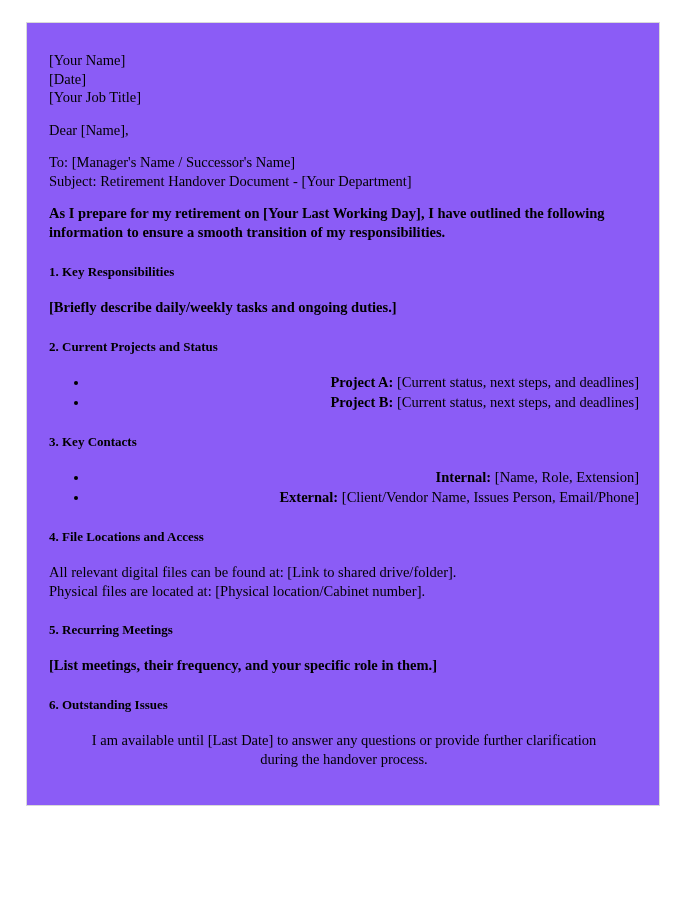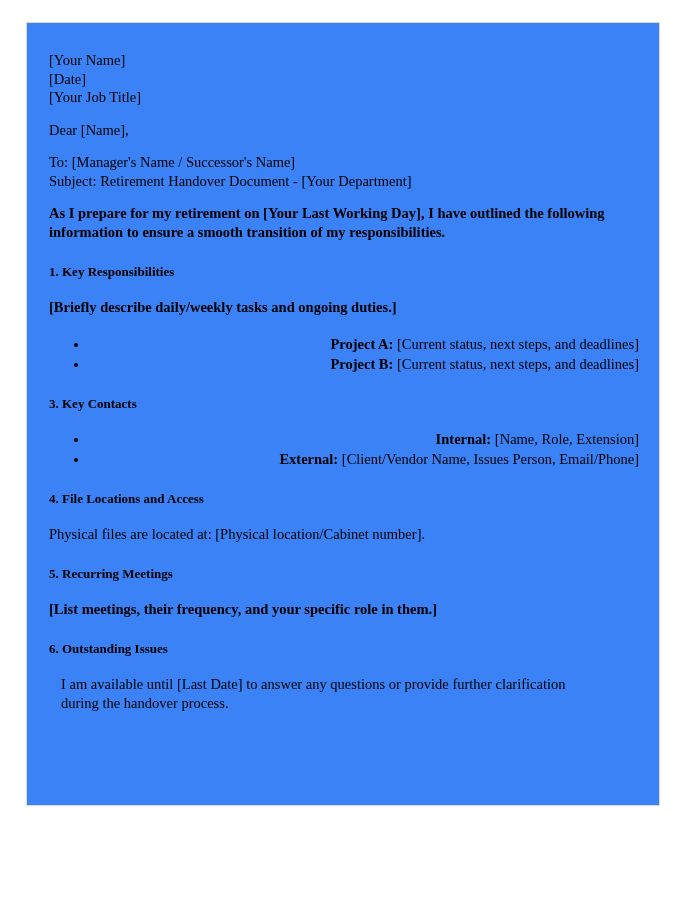--- a/index.html
+++ b/index.html
@@ -13,21 +13,21 @@
     font-family: "Liberation Serif", serif;
     color: #000000;
     overflow: hidden;
   }
   .page {
     position: absolute;
     left: 26px;
     top: 22px;
     width: 634px;
     height: 784px;
-    background: #3b82f6;
+    background: #8b5cf6;
     border: 1px solid #d9d9d9;
     box-sizing: border-box;
     overflow: hidden;
   }
   .doc {
     position: absolute;
     left: 0;
     top: 0;
     width: 634px;
     padding: 28px 22px 0 22px;
@@ -60,20 +60,21 @@
     line-height: 19px;
     margin: 0 0 1px 0;
   }
   .b {
     font-weight: bold;
   }
   .tail {
     font-size: 14.5px;
     line-height: 19px;
     margin: 12px;
+    text-align: center;
   }
   .addr-line {
     font-size: 14.5px;
     line-height: 18.5px;
   }
 </style>
 </head>
 <body>
 
 <div class="page">
@@ -92,33 +93,35 @@
     <div class="block">
       <div class="addr-line">To: [Manager's Name / Successor's Name]</div>
       <div class="addr-line">Subject: Retirement Handover Document - [Your Department]</div>
     </div>
 
     <p class="para">As I prepare for my retirement on [Your Last Working Day], I have outlined the following information to ensure a smooth transition of my responsibilities.</p>
 
     <h2 class="heading">1. Key Responsibilities</h2>
     <p class="para">[Briefly describe daily/weekly tasks and ongoing duties.]</p>
 
+    <h2 class="heading">2. Current Projects and Status</h2>
     <ul class="bullets">
       <li><span class="b">Project A:</span><span> [Current status, next steps, and deadlines]</span></li>
       <li><span class="b">Project B:</span><span> [Current status, next steps, and deadlines]</span></li>
     </ul>
 
     <h2 class="heading">3. Key Contacts</h2>
     <ul class="bullets">
       <li><span class="b">Internal:</span><span> [Name, Role, Extension]</span></li>
       <li><span class="b">External:</span><span> [Client/Vendor Name, Issues Person, Email/Phone]</span></li>
     </ul>
 
     <h2 class="heading">4. File Locations and Access</h2>
     <div class="block">
+      <div class="addr-line">All relevant digital files can be found at: [Link to shared drive/folder].</div>
       <div class="addr-line">Physical files are located at: [Physical location/Cabinet number].</div>
     </div>
 
     <h2 class="heading">5. Recurring Meetings</h2>
     <p class="para">[List meetings, their frequency, and your specific role in them.]</p>
 
     <h2 class="heading">6. Outstanding Issues</h2>
 
     <div class="tail">
       <div>I am available until [Last Date] to answer any questions or provide further clarification</div>

